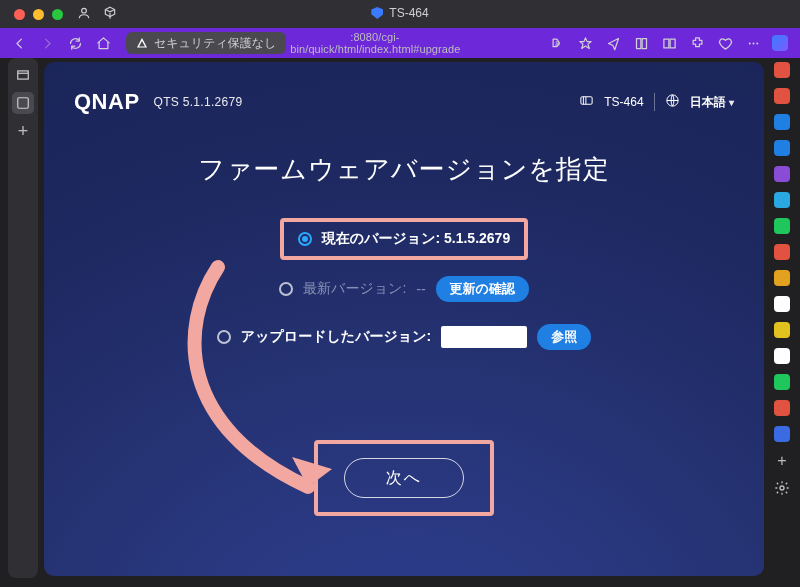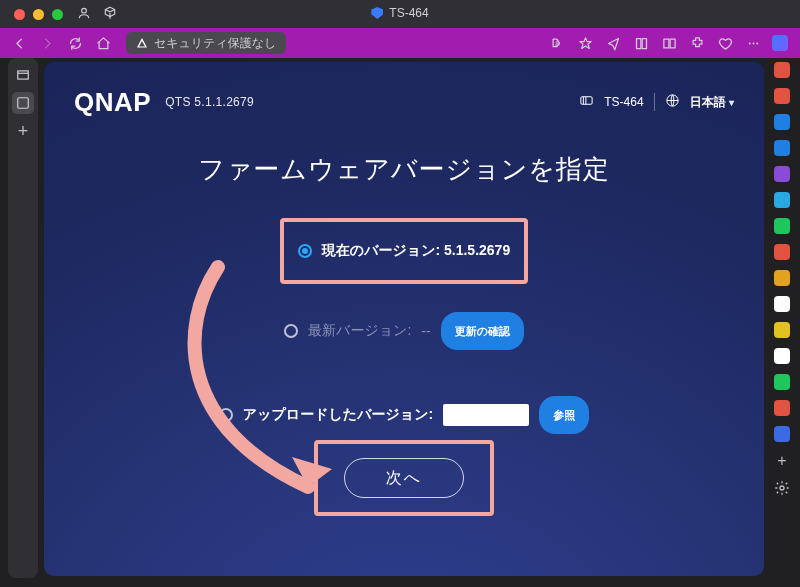--- a/index.html
+++ b/index.html
@@ -9,21 +9,21 @@
   .mac-titlebar { position:absolute; left:0; top:0; width:800px; height:28px; background:#303034; display:flex; align-items:center; }
   .traffic { display:flex; gap:8px; padding-left:14px; }
   .traffic span { width:11px; height:11px; border-radius:50%; }
   .t-red{background:#ff5f57;} .t-yel{background:#febc2e;} .t-grn{background:#28c840;}
   .tb-icons { display:flex; gap:12px; padding-left:14px; color:#cfcfd3; font-size:14px; align-items:center; }
   .tb-icons svg{width:14px;height:14px;fill:none;stroke:#cfcfd3;stroke-width:2;}
   .tb-center { position:absolute; left:0; width:800px; text-align:center; top:6px; color:#cfcfd3; font-size:12px; display:flex; justify-content:center; gap:6px; align-items:center;}
   .tb-center .shield{ width:12px;height:12px; background:#3a7bfd; display:inline-block; clip-path: polygon(50% 0,100% 20%,100% 60%,50% 100%,0 60%,0 20%); }
 
   
-  .edge-bar{ position:absolute; left:0; top:28px; width:800px; height:30px; background:#a21caf; display:flex; align-items:center; color:#d0cfd4; font-size:12px; }
+  .edge-bar{ position:absolute; left:0; top:28px; width:800px; height:30px; background:#6d28d9; display:flex; align-items:center; color:#d0cfd4; font-size:12px; }
   .nav-btns{display:flex;gap:10px; padding:0 10px;}
   .nav-btns span, .edge-right span{display:inline-flex;align-items:center;justify-content:center;width:18px;height:18px;}
   .nav-btns svg, .edge-right svg{width:15px;height:15px;fill:none;stroke:#d0cfd4;stroke-width:2;stroke-linecap:round;stroke-linejoin:round;}
   .addr{flex:0 0 auto; display:flex; align-items:center; gap:6px; background:#4a494f; height:22px; border-radius:6px; padding:0 10px; margin-left:4px; }
   .addr .warn{width:12px;height:12px;fill:#fff;}
   .addr-url{ color:#bdbcc0; font-size:11px; margin-left:4px; letter-spacing:.1px; }
   .addr-url .dim{ color:#8a898e; }
   .edge-right{margin-left:auto; display:flex; gap:10px; padding-right:12px; align-items:center;}
   .edge-right .copilot{width:16px;height:16px;border-radius:4px;background:linear-gradient(135deg,#3a7bfd,#7b5cff);} 
 
@@ -38,36 +38,36 @@
   .ext{position:absolute; right:6px; top:58px; width:24px; height:520px; display:flex; flex-direction:column; align-items:center; gap:10px; padding-top:4px;}
   .ext .dot{width:16px;height:16px;border-radius:4px;}
   .ext .gear{width:16px;height:16px; color:#bdbcc0;}
   .ext .gear svg{width:16px;height:16px;stroke:#bdbcc0;fill:none;stroke-width:2;}
   .ext .plus{color:#bdbcc0;font-size:16px;}
 
   
   .stage{ position:absolute; left:44px; top:62px; width:720px; height:514px; border-radius:10px; overflow:hidden;
           background: radial-gradient(120% 140% at 50% 120%, #2f3f92 0%, #253272 45%, #1e2961 70%, #1a2458 100%); }
   .stage-header{ position:absolute; top:20px; left:30px; right:30px; height:40px; display:flex; align-items:center; color:#fff; }
-  .logo{font-weight:800; font-size:26px; letter-spacing:.5px;}
+  .logo{font-weight:800; font-size:22px; letter-spacing:.5px;}
   .logo-version{font-size:12px; opacity:.9; margin-left:14px; letter-spacing:.3px;}
   .hdr-right{margin-left:auto; display:flex; align-items:center; gap:10px; font-size:12px;}
   .hdr-right .vsep{width:1px;height:18px;background:rgba(255,255,255,.35);}
   .hdr-right svg{width:15px;height:15px;stroke:#fff;fill:none;stroke-width:1.6;}
   .hdr-right .caret{font-size:10px; opacity:.9;}
 
   .title{ position:absolute; top:90px; left:0; width:100%; text-align:center; color:#fff; font-size:26px; font-weight:500; letter-spacing:1px;}
 
   .opts{ position:absolute; top:150px; left:0; width:100%; display:flex; flex-direction:column; align-items:center; color:#fff; }
-  .row{ display:flex; align-items:center; gap:10px; padding:20px 14px; font-size:14px; }
+  .row{ display:flex; align-items:center; gap:10px; padding:8px 14px; font-size:14px; }
   .row .radio{ width:14px;height:14px;border-radius:50%;border:2px solid rgba(255,255,255,.7); position:relative; flex:0 0 auto;}
   .row .radio.sel{border-color:#2aa8ff;}
   .row .radio.sel::after{content:"";position:absolute;left:2px;top:2px;width:6px;height:6px;border-radius:50%;background:#2aa8ff;}
   .row.dim{ color:rgba(217,222,240,.55);}
-  .btn-blue{ background:#1f7fe2; color:#fff; border:none; border-radius:16px; height:38px; padding:0 14px; font-size:11px; font-weight:600; cursor:pointer;}
+  .btn-blue{ background:#1f7fe2; color:#fff; border:none; border-radius:16px; height:26px; padding:0 14px; font-size:13px; font-weight:600; cursor:pointer;}
   .input-box{ width:86px; height:22px; background:#fff; border-radius:2px; border:none; }
   .highlight{ border:4px solid #f2a7a0; border-radius:4px;margin-top:41px; }
   .row1{ margin-top:6px; }
 
   .next-wrap{ position:absolute; left:50%; transform:translateX(-50%); bottom:60px; padding:14px 26px; }
   .next-btn{ background:transparent; color:#fff; border:1px solid rgba(255,255,255,.8); border-radius:26px; height:40px; width:120px; font-size:16px; letter-spacing:2px; cursor:pointer;}
   .next-wrap.highlight{ padding:14px 26px; }
 
   
   .arrow{position:absolute; left:114px; top:195px; width:200px; height:260px; pointer-events:none;}
@@ -122,20 +122,21 @@
           <path d="M5 10v10h14V10"></path>
         </svg>
       </span>
   </div>
   <div class="addr">
     <svg class="warn" viewBox="0 0 24 24">
         <path fill="#fff" d="M12 2L2 21h20L12 2zm0 6l6 11H6l6-11z"></path>
       </svg>
     <span>セキュリティ保護なし</span>
   </div>
+  <span class="addr-url"><span class="dim" style="display:inline-block;width:60px;"></span><span>:8080/cgi-bin/quick/html/index.html#upgrade</span></span>
   <div class="edge-right">
     <span>
         <svg viewBox="0 0 24 24">
           <path d="M5 5h6l4 6-4 6H5z"></path>
           <text x="7" y="14" font-size="9" fill="#d0cfd4" stroke="none">あ</text>
         </svg>
       </span>
     <span>
         <svg viewBox="0 0 24 24">
           <path d="M12 3l2.5 6H21l-5 4 2 7-6-4-6 4 2-7-5-4h6.5z"></path>

